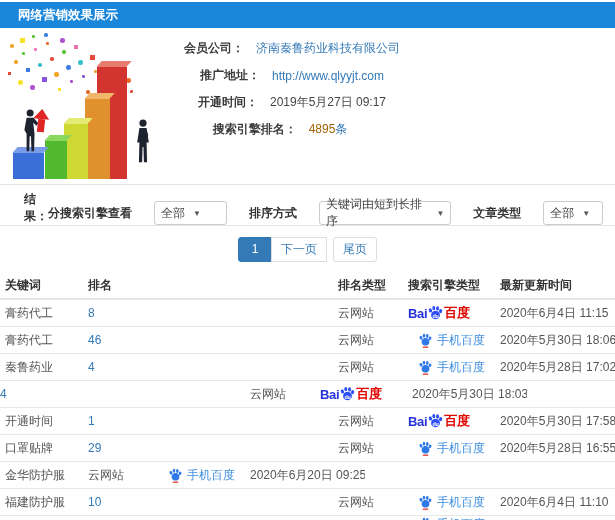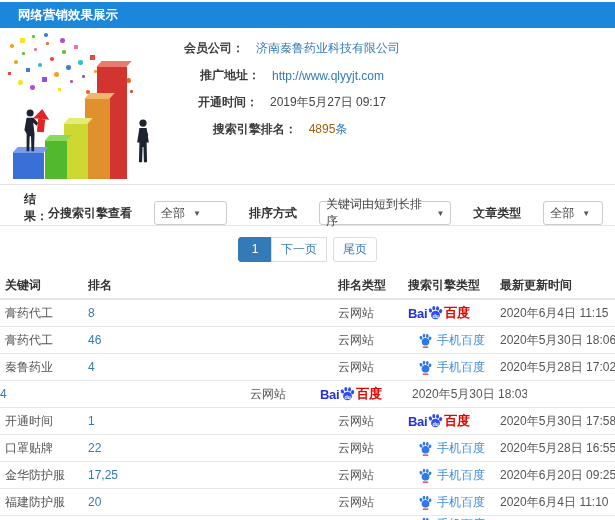--- a/index.html
+++ b/index.html
@@ -304,59 +304,58 @@
               <path d="M12.5 8.5 C8 8.5 5.2 12.8 6.3 16.5 C7.2 19.4 10 20.8 12.5 20.8 C15 20.8 17.8 19.4 18.7 16.5 C19.8 12.8 17 8.5 12.5 8.5 Z" fill="#2d4ef5"></path>
               <text x="12.5" y="18.5" font-size="8" fill="#fff" text-anchor="middle" font-weight="bold" font-family="Liberation Sans, sans-serif">du</text>
             </svg>
             <b class="bd">百度</b>
           </span>
         </div>
         <div class="cell col-4">2020年5月30日 17:58</div>
       </div>
       <div class="trow">
         <div class="cell col-0">口罩贴牌</div>
-        <div class="cell col-1"><a class="rank-link">22</a></div>
+        <div class="cell col-1"><a class="rank-link">29</a></div>
         <div class="cell col-2">云网站</div>
         <div class="cell col-3">
           <span class="baidu-mobile" style="margin-left: 10px;">
             <svg width="15" height="15" viewBox="0 0 25 25">
               <ellipse cx="5" cy="8" rx="2.4" ry="3.2" fill="#2e78e8" transform="rotate(-20 5 8)"></ellipse>
               <ellipse cx="10" cy="4.5" rx="2.2" ry="3.2" fill="#2e78e8"></ellipse>
               <ellipse cx="15.5" cy="5" rx="2.2" ry="3.2" fill="#2e78e8"></ellipse>
               <ellipse cx="20" cy="9" rx="2.3" ry="3" fill="#2e78e8" transform="rotate(20 20 9)"></ellipse>
               <path d="M12.5 8.5 C8 8.5 5.2 12.8 6.3 16.5 C7.2 19.4 10 20.8 12.5 20.8 C15 20.8 17.8 19.4 18.7 16.5 C19.8 12.8 17 8.5 12.5 8.5 Z" fill="#2e78e8"></path>
               <rect x="8" y="22.5" width="9" height="2.2" fill="#e4392c"></rect>
             </svg>
             <span>手机百度</span>
           </span>
         </div>
         <div class="cell col-4">2020年5月28日 16:55</div>
       </div>
       <div class="trow">
         <div class="cell col-0">金华防护服</div>
-        <div class="cell col-1"><a class="rank-link">17,25</a></div>
         <div class="cell col-2">云网站</div>
         <div class="cell col-3">
           <span class="baidu-mobile" style="margin-left: 10px;">
             <svg width="15" height="15" viewBox="0 0 25 25">
               <ellipse cx="5" cy="8" rx="2.4" ry="3.2" fill="#2e78e8" transform="rotate(-20 5 8)"></ellipse>
               <ellipse cx="10" cy="4.5" rx="2.2" ry="3.2" fill="#2e78e8"></ellipse>
               <ellipse cx="15.5" cy="5" rx="2.2" ry="3.2" fill="#2e78e8"></ellipse>
               <ellipse cx="20" cy="9" rx="2.3" ry="3" fill="#2e78e8" transform="rotate(20 20 9)"></ellipse>
               <path d="M12.5 8.5 C8 8.5 5.2 12.8 6.3 16.5 C7.2 19.4 10 20.8 12.5 20.8 C15 20.8 17.8 19.4 18.7 16.5 C19.8 12.8 17 8.5 12.5 8.5 Z" fill="#2e78e8"></path>
               <rect x="8" y="22.5" width="9" height="2.2" fill="#e4392c"></rect>
             </svg>
             <span>手机百度</span>
           </span>
         </div>
         <div class="cell col-4">2020年6月20日 09:25</div>
       </div>
       <div class="trow">
         <div class="cell col-0">福建防护服</div>
-        <div class="cell col-1"><a class="rank-link">20</a></div>
+        <div class="cell col-1"><a class="rank-link">10</a></div>
         <div class="cell col-2">云网站</div>
         <div class="cell col-3">
           <span class="baidu-mobile" style="margin-left: 10px;">
             <svg width="15" height="15" viewBox="0 0 25 25">
               <ellipse cx="5" cy="8" rx="2.4" ry="3.2" fill="#2e78e8" transform="rotate(-20 5 8)"></ellipse>
               <ellipse cx="10" cy="4.5" rx="2.2" ry="3.2" fill="#2e78e8"></ellipse>
               <ellipse cx="15.5" cy="5" rx="2.2" ry="3.2" fill="#2e78e8"></ellipse>
               <ellipse cx="20" cy="9" rx="2.3" ry="3" fill="#2e78e8" transform="rotate(20 20 9)"></ellipse>
               <path d="M12.5 8.5 C8 8.5 5.2 12.8 6.3 16.5 C7.2 19.4 10 20.8 12.5 20.8 C15 20.8 17.8 19.4 18.7 16.5 C19.8 12.8 17 8.5 12.5 8.5 Z" fill="#2e78e8"></path>
               <rect x="8" y="22.5" width="9" height="2.2" fill="#e4392c"></rect>

